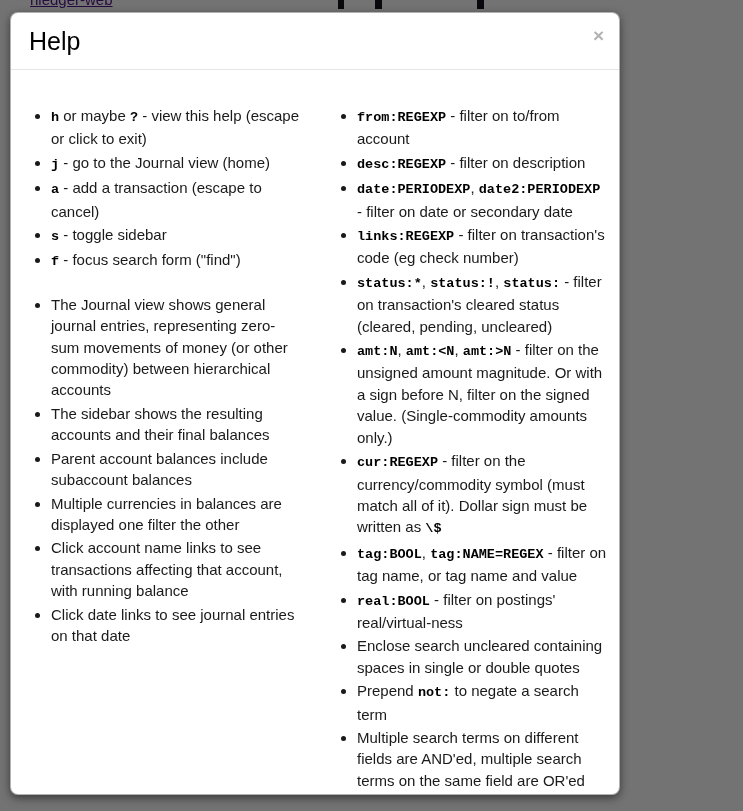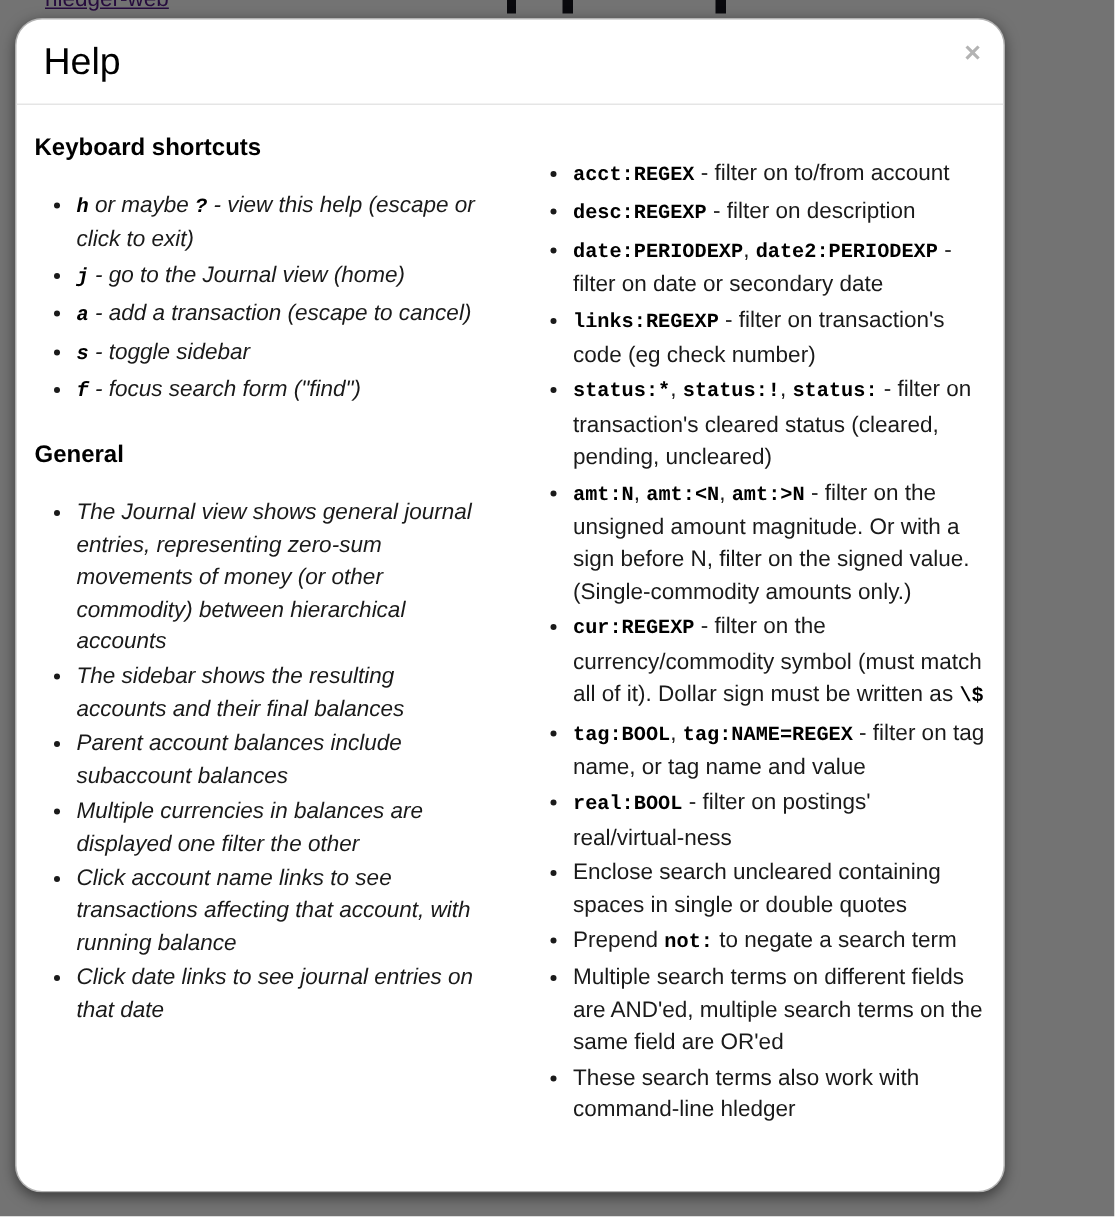--- a/index.html
+++ b/index.html
@@ -42,24 +42,24 @@
 
   .backdrop {
     position: absolute; inset: 0;
     background: var(--backdrop);
   }
 
   
   .modal {
     position: absolute;
     left: 10px; top: 12px;
-    width: 660px; height: 783px;
+    width: 610px; height: 783px;
     background: #fff;
     border: 1px solid rgba(0,0,0,0.3);
-    border-radius: 18px;
+    border-radius: 8px;
     box-shadow: 0 3px 9px rgba(0,0,0,0.5);
     overflow: hidden;
   }
   .modal-header {
     position: relative;
     padding: 13px 15px 12px 18px;
     border-bottom: 1px solid var(--divider);
   }
   .modal-title {
     font-size: 25px;
@@ -125,41 +125,39 @@
 <div class="backdrop"></div>
 
 <div class="modal">
   <div class="modal-header">
     <span class="modal-title">Help</span>
     <button class="close-btn">×</button>
   </div>
   <div class="modal-body">
     <div class="columns">
       <div class="col">
-          <h4 class="section-heading">Keyboard shortcuts</h4>
           <ul class="help-list">
             <li><code class="term">h</code><span> or maybe </span><code class="term">?</code><span> - view this help (escape or click to exit)</span></li>
             <li><code class="term">j</code><span> - go to the Journal view (home)</span></li>
             <li><code class="term">a</code><span> - add a transaction (escape to cancel)</span></li>
             <li><code class="term">s</code><span> - toggle sidebar</span></li>
             <li><code class="term">f</code><span> - focus search form ("find")</span></li>
           </ul>
-          <h4 class="section-heading">General</h4>
           <ul class="help-list">
             <li><span>The Journal view shows general journal entries, representing zero-sum movements of money (or other commodity) between hierarchical accounts</span></li>
             <li><span>The sidebar shows the resulting accounts and their final balances</span></li>
             <li><span>Parent account balances include subaccount balances</span></li>
             <li><span>Multiple currencies in balances are displayed one filter the other</span></li>
             <li><span>Click account name links to see transactions affecting that account, with running balance</span></li>
             <li><span>Click date links to see journal entries on that date</span></li>
           </ul>
         </div>
       <div class="col">
           <ul class="help-list">
-            <li><code class="term">acct:REGEX</code><span> - filter on to/from account</span></li>
+            <li><code class="term">from:REGEXP</code><span> - filter on to/from account</span></li>
             <li><code class="term">desc:REGEXP</code><span> - filter on description</span></li>
             <li><code class="term">date:PERIODEXP</code><span>, </span><code class="term">date2:PERIODEXP</code><span> - filter on date or secondary date</span></li>
             <li><code class="term">links:REGEXP</code><span> - filter on transaction's code (eg check number)</span></li>
             <li><code class="term">status:*</code><span>, </span><code class="term">status:!</code><span>, </span><code class="term">status:</code><span> - filter on transaction's cleared status (cleared, pending, uncleared)</span></li>
             <li><code class="term">amt:N</code><span>, </span><code class="term">amt:&lt;N</code><span>, </span><code class="term">amt:&gt;N</code><span> - filter on the unsigned amount magnitude. Or with a sign before N, filter on the signed value. (Single-commodity amounts only.)</span></li>
             <li><code class="term">cur:REGEXP</code><span> - filter on the currency/commodity symbol (must match all of it). Dollar sign must be written as </span><code class="term">\$</code></li>
             <li><code class="term">tag:BOOL</code><span>, </span><code class="term">tag:NAME=REGEX</code><span> - filter on tag name, or tag name and value</span></li>
             <li><code class="term">real:BOOL</code><span> - filter on postings' real/virtual-ness</span></li>
             <li><span>Enclose search uncleared containing spaces in single or double quotes</span></li>
             <li><span>Prepend </span><code class="term">not:</code><span> to negate a search term</span></li>

